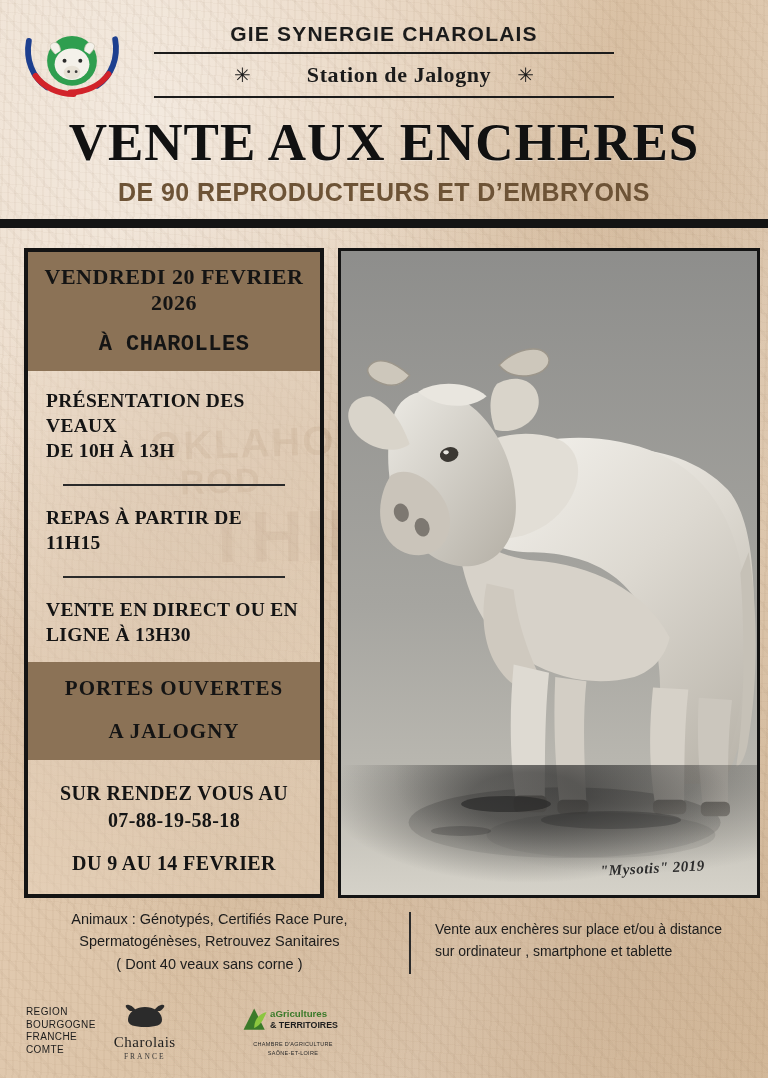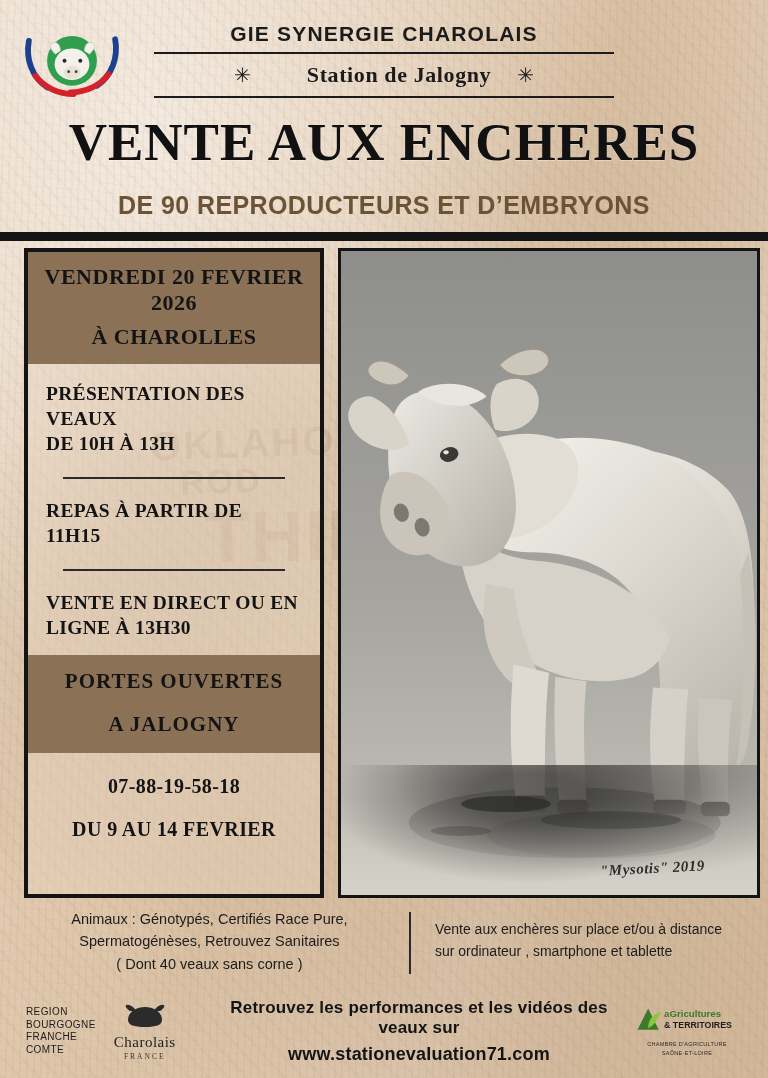--- a/index.html
+++ b/index.html
@@ -102,21 +102,21 @@
     color: #111;
     margin-top: 14px;
     text-shadow: 0 1px 0 rgba(255,255,255,0.35);
   }
   .subtitle {
     font-family: "Liberation Sans", sans-serif;
     font-weight: 700;
     font-size: 25px;
     letter-spacing: 0.4px;
     color: #6d5336;
-    margin-top: 19px;
+    margin-top: 6px;
   }
   .header-bar {
     height: 9px;
     background: #141414;
     margin-top: 12px;
   }
 
   
   .body-wrap {
     position: relative;
@@ -138,25 +138,25 @@
     text-align: center;
     padding: 12px 8px 14px 8px;
   }
   .band .l1 {
     font-family: "Liberation Serif", serif;
     font-weight: 700;
     font-size: 22px;
     letter-spacing: 0.5px;
   }
   .band .l2 {
-    font-family: Liberation Serif, serif;
+    font-family: Liberation Mono, monospace;
     font-weight: 700;
     font-size: 22px;
     letter-spacing: 0.5px;
-    margin-top: 8px;
+    margin-top: 16px;
   }
   .info-block {
     padding: 18px 16px 14px 18px;
     font-family: "Liberation Serif", serif;
     font-weight: 700;
     font-size: 19.5px;
     line-height: 1.28;
     color: #141414;
     letter-spacing: 0.3px;
   }
@@ -388,20 +388,21 @@
         <div>VENTE EN DIRECT OU EN</div>
         <div>LIGNE À 13H30</div>
       </div>
 
       <div class="band2">
         <div class="l1">PORTES OUVERTES</div>
         <div class="l2">A JALOGNY</div>
       </div>
 
       <div class="appointment">
+        <div>SUR RENDEZ VOUS AU</div>
         <div>07-88-19-58-18</div>
         <div class="dates">DU 9 AU 14 FEVRIER</div>
       </div>
     </div>
 
     <div class="photo-col">
       <svg viewBox="0 0 400 640" preserveAspectRatio="xMidYMid slice" style="position:absolute;inset:0;width:100%;height:100%;">
         <defs>
           <linearGradient id="bg" x1="0" y1="0" x2="0" y2="1">
             <stop offset="0%" stop-color="#8d8d8b"></stop>
@@ -505,24 +506,20 @@
         <svg viewBox="0 0 46 28" width="46" height="28">
           <path d="M6 18 C6 10 14 5 23 5 C32 5 40 10 40 18 C40 23 34 25 23 25 C12 25 6 23 6 18 Z" fill="#2b2b2b"></path>
           <path d="M8 9 C3 6 2 2 7 3 C11 4 13 7 14 9 Z" fill="#2b2b2b"></path>
           <path d="M38 9 C43 6 44 2 39 3 C35 4 33 7 32 9 Z" fill="#2b2b2b"></path>
         </svg>
         <div class="cname">Charolais</div>
         <div class="cfrance">FRANCE</div>
       </div>
     </div>
 
-    <div class="footer-center">
-      <div class="fc1">Retrouvez  les performances et les vidéos des veaux sur</div>
-      <div class="fc2">www.stationevaluation71.com</div>
-    </div>
 
     <div class="footer-right">
       <svg viewBox="0 0 120 34" width="120" height="30">
         <path d="M4 28 L16 4 L28 28 Z" fill="#3b7a2a"></path>
         <path d="M16 26 C16 16 22 10 30 8 C26 18 22 24 16 26 Z" fill="#8cc63f"></path>
         <text x="34" y="14" font-family="Liberation Sans, sans-serif" font-size="11" font-weight="bold" fill="#3b7a2a">aGricultures</text>
         <text x="34" y="26" font-family="Liberation Sans, sans-serif" font-size="10" font-weight="bold" fill="#1d1d1d">&amp; TERRITOIRES</text>
       </svg>
       <div class="ct-sub">CHAMBRE D'AGRICULTURE</div>
       <div class="ct-sub">SAÔNE-ET-LOIRE</div>

